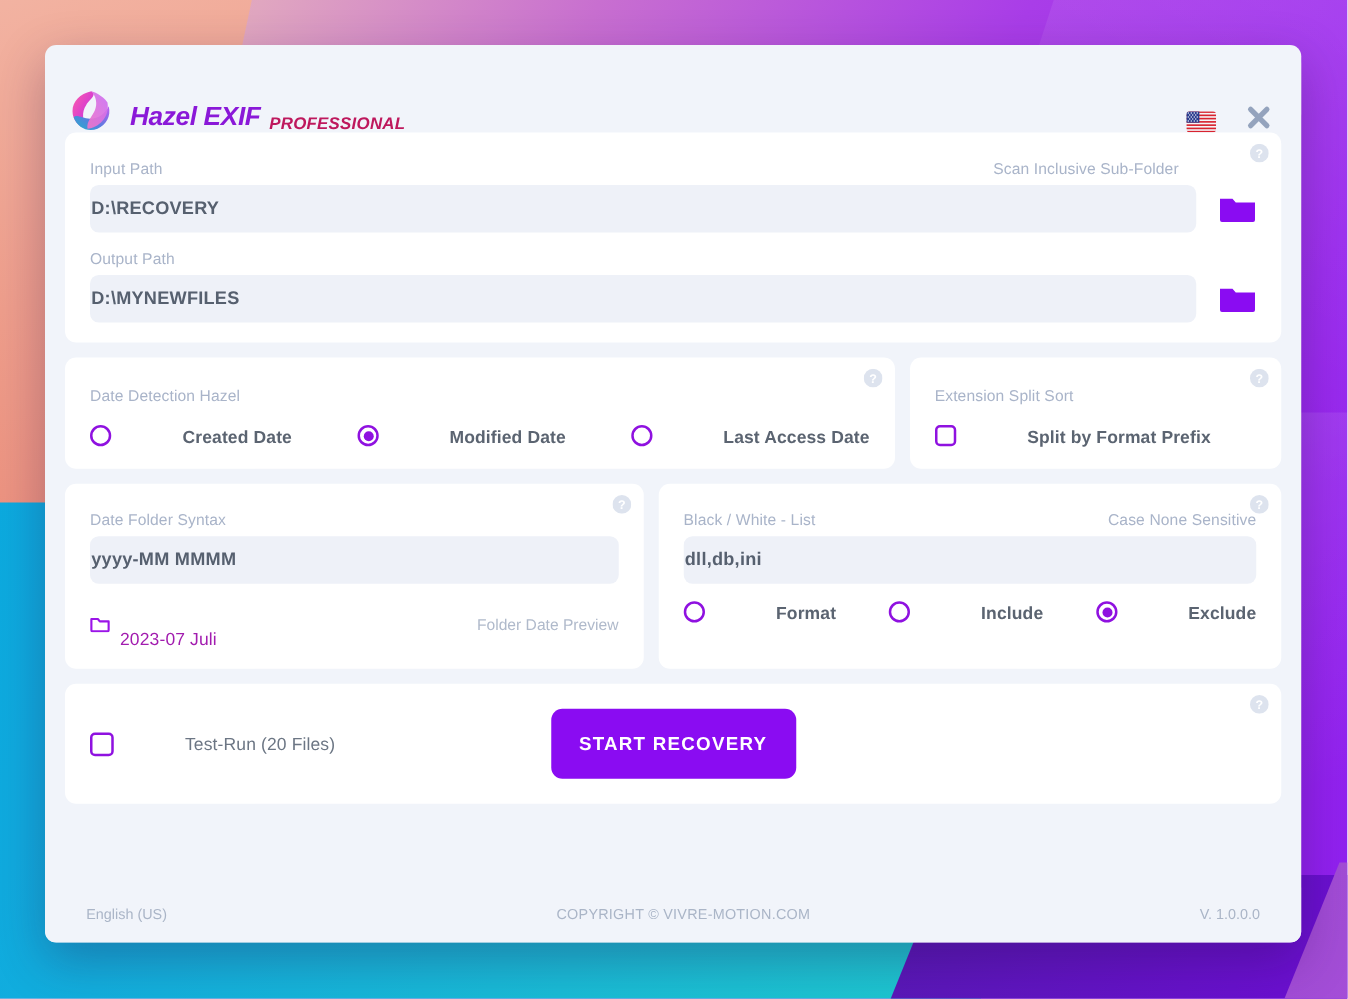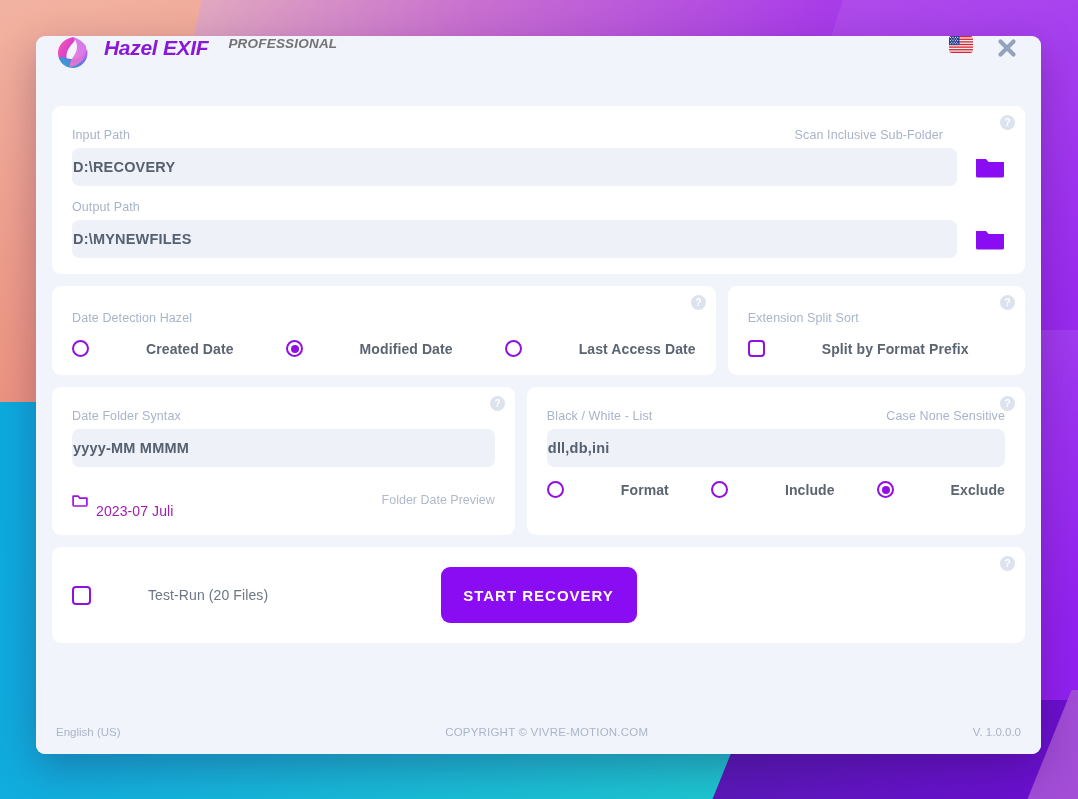--- a/index.html
+++ b/index.html
@@ -84,21 +84,21 @@
     display: flex;
     flex-direction: column;
     overflow: hidden;
   }
 
   
   #titlebar {
     height: 70px;
     flex: 0 0 70px;
     display: flex;
-    align-items: flex-start;
+    align-items: flex-end;
     padding: 0 22px 0 20px;
     background: #f1f4fa;
     border-radius: 15px;
   }
   #logo {
     width: 34px; height: 34px;
     flex: 0 0 34px;
     margin-right: 14px;
     position: relative;
   }
@@ -106,22 +106,22 @@
     font-size: 21px;
     font-style: italic;
     font-weight: bold;
     color: #8a18d8;
     letter-spacing: -.3px;
   }
   .app-sub {
     font-size: 13.5px;
     font-style: italic;
     font-weight: bold;
-    color: #737373;
-    margin-left: 20px;
+    color: #be185d;
+    margin-left: 7px;
     letter-spacing: .2px;
   }
   #titlebar-spacer { flex: 1 1 auto; }
   #flag-icon {
     width: 24px; height: 17px;
     flex: 0 0 24px;
     margin-right: 22px;
     border-radius: 3px;
     overflow: hidden;
     cursor: pointer;
@@ -296,21 +296,21 @@
     letter-spacing: 1.0px;
     cursor: pointer;
   }
 
   
   #footer {
     flex: 0 0 44px;
     height: 44px;
     display: flex;
     align-items: center;
-    padding: 0 20px;
+    padding: 0 33px;
     background: #f1f4fa;
   }
   #footer-lang, #footer-version {
     font-size: 11.5px;
     color: #aab5c7;
     flex: 0 0 auto;
   }
   #footer-copy {
     flex: 1 1 auto;
     text-align: center;

